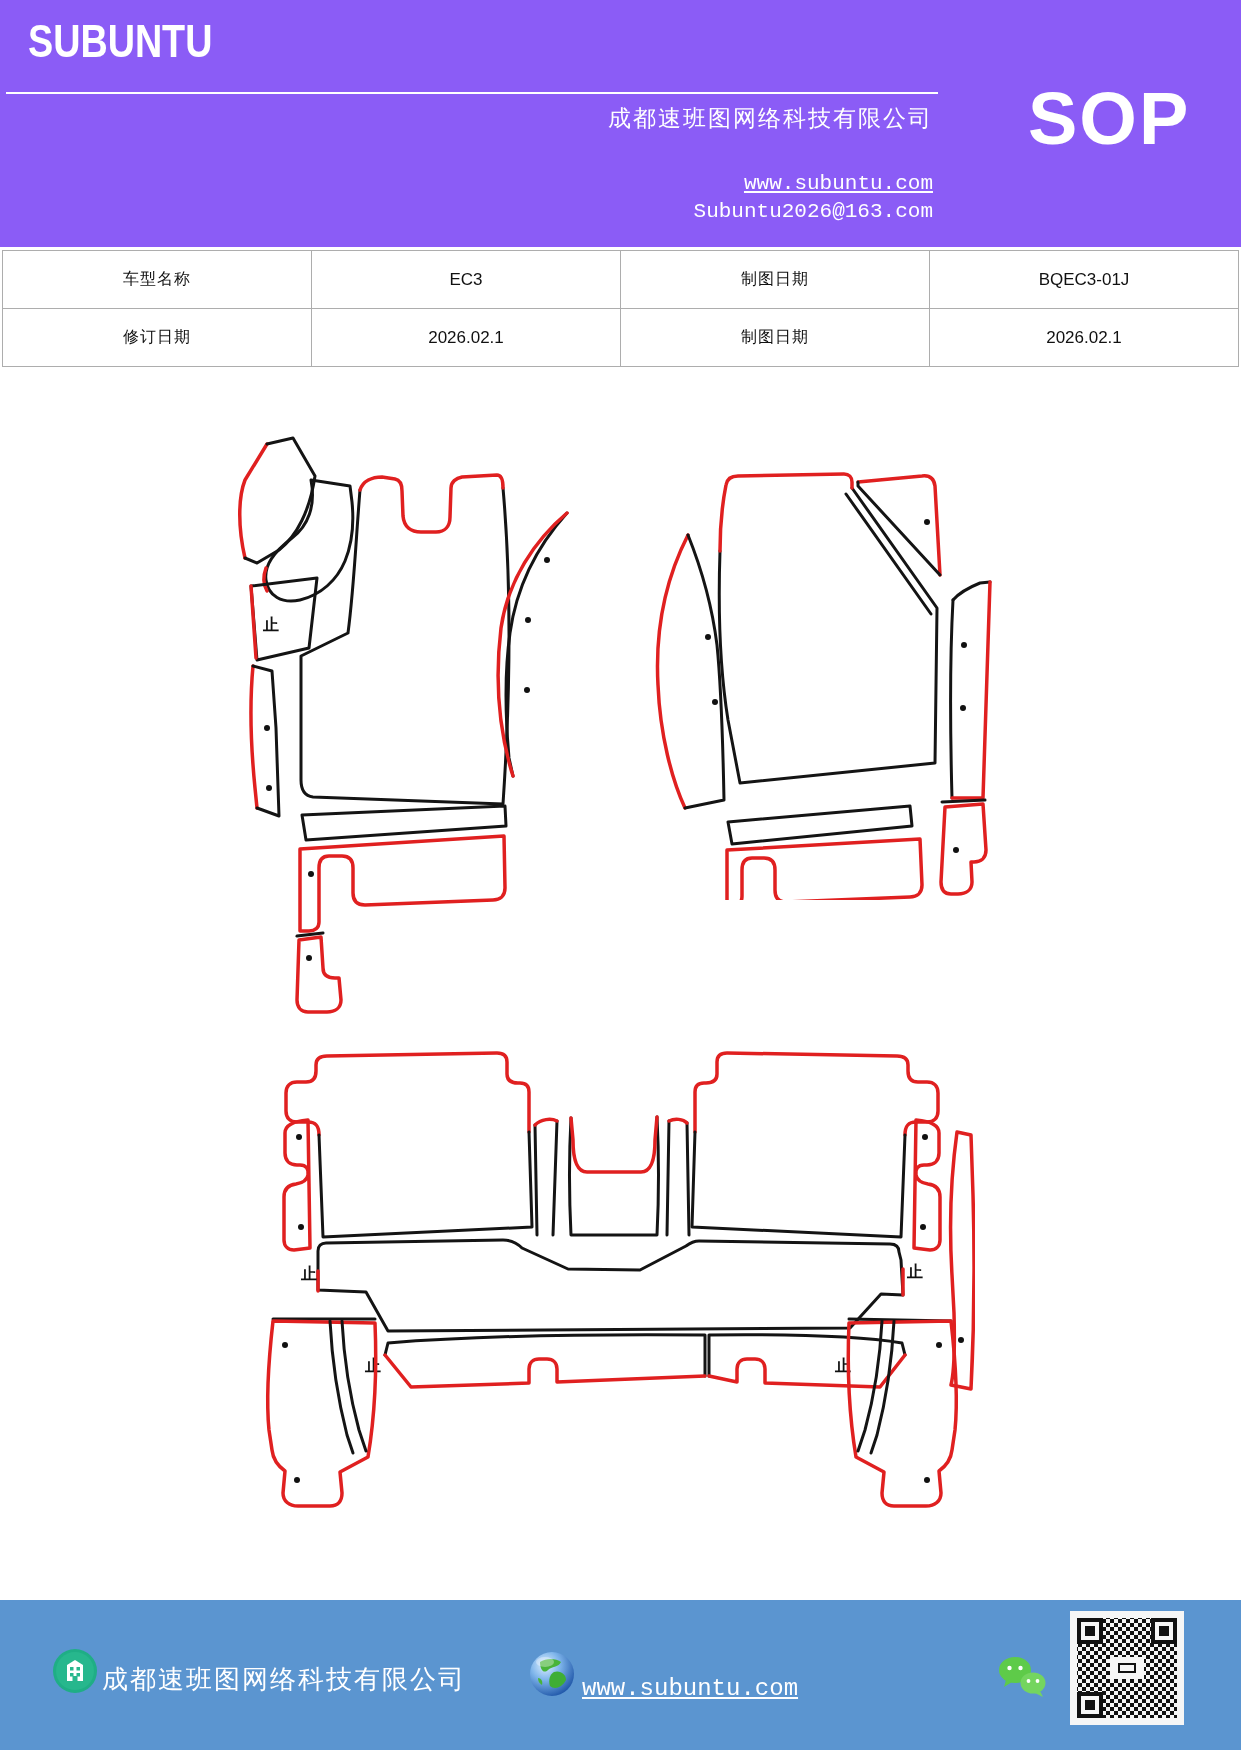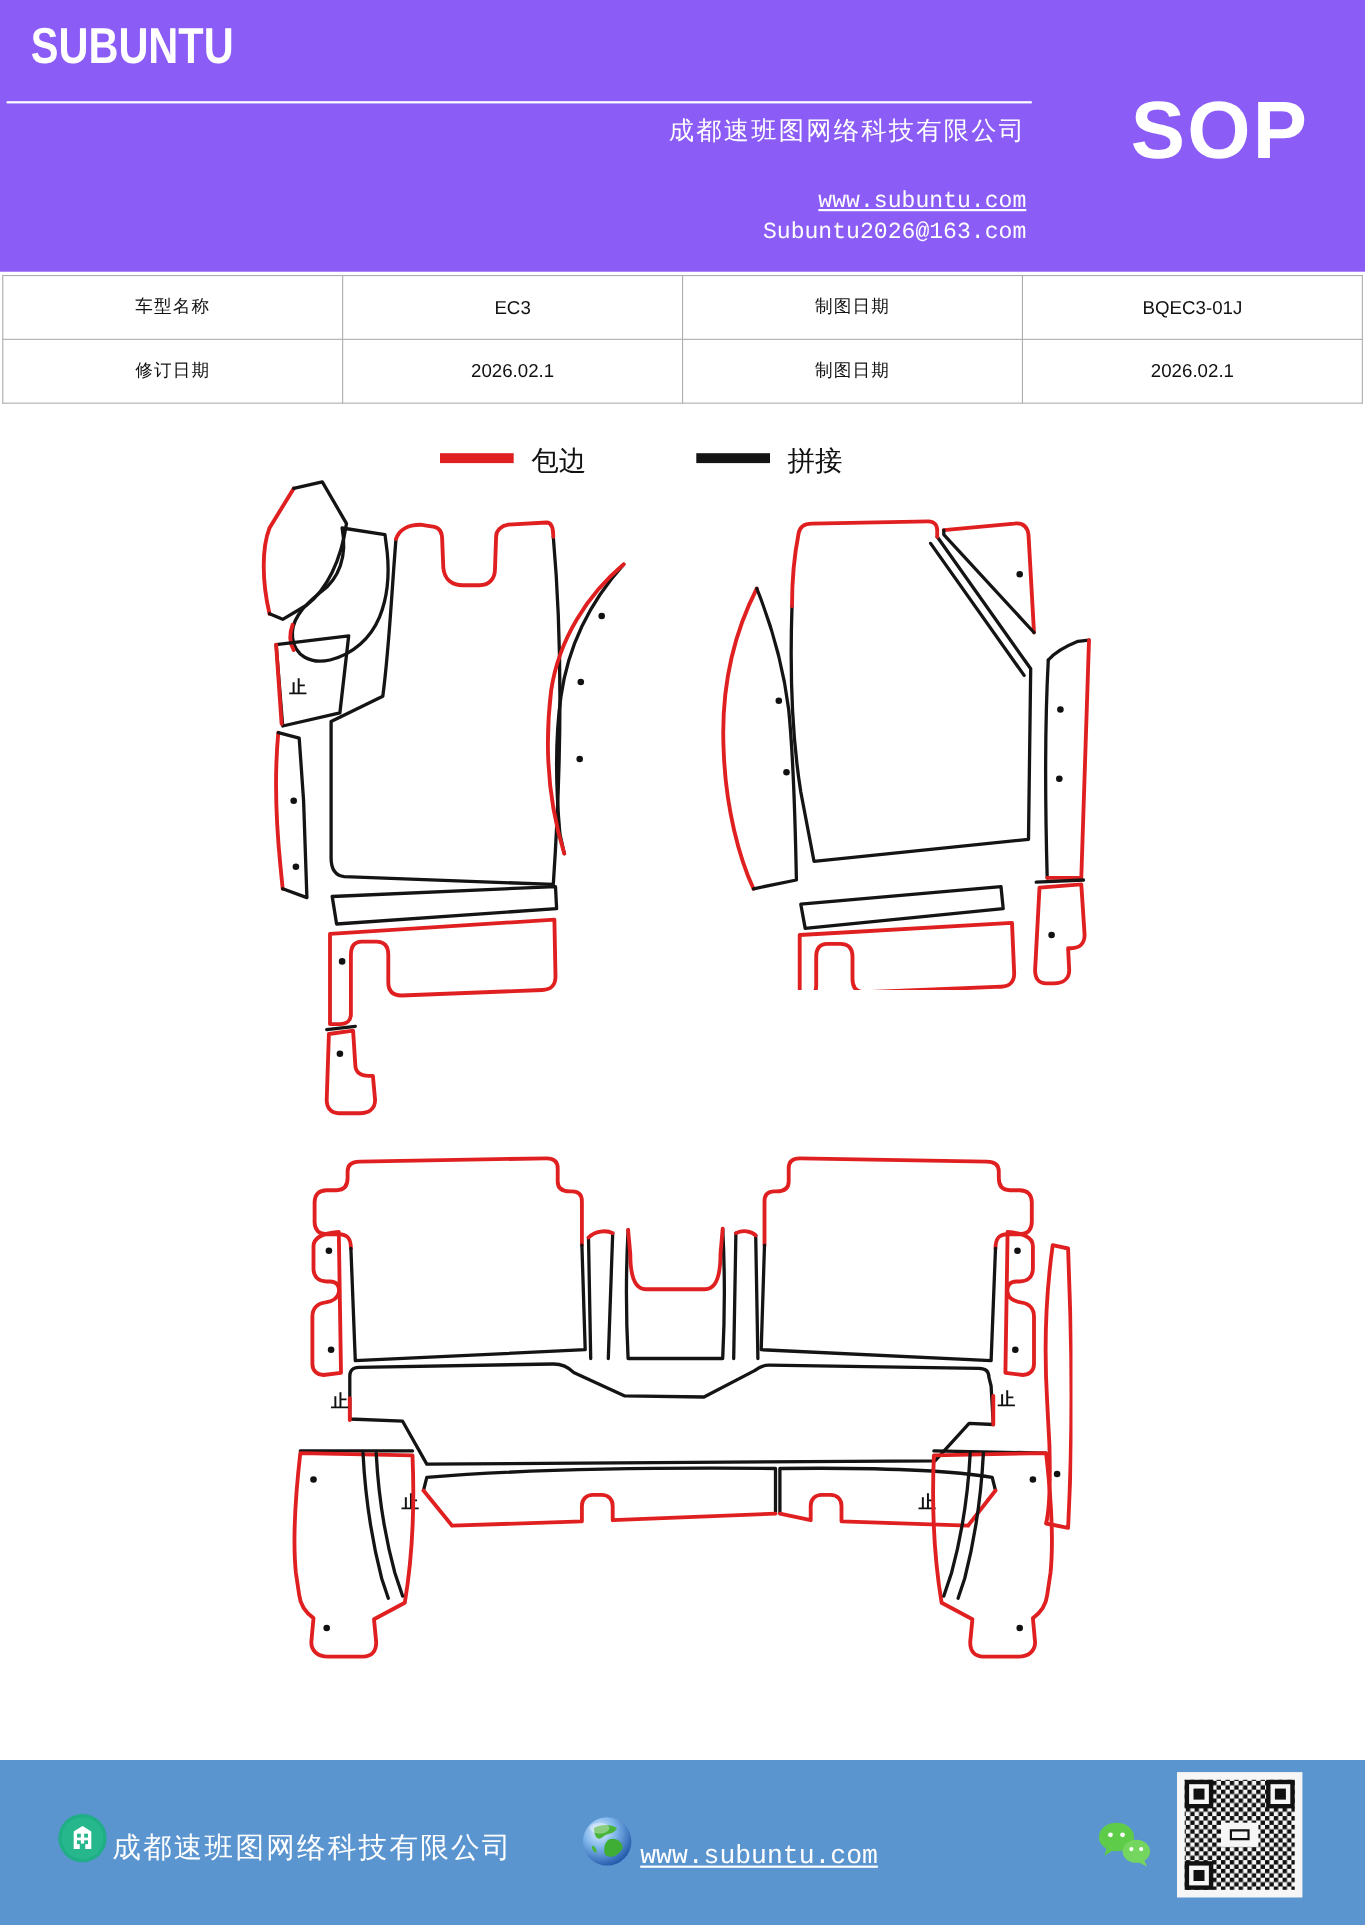--- a/index.html
+++ b/index.html
@@ -82,26 +82,20 @@
     </tr>
     <tr>
       <td class="cell-label">修订日期</td>
       <td class="cell-value">2026.02.1</td>
       <td class="cell-label">制图日期</td>
       <td class="cell-value">2026.02.1</td>
     </tr>
   </tbody>
     </table>
 
-  <div class="legend">
-    <div class="sw sw-red"></div>
-    <div class="legend-label ll-1">包边</div>
-    <div class="sw sw-black"></div>
-    <div class="legend-label ll-2">拼接</div>
-  </div>
 
   <svg class="diagram" style="left:205px; top:428px;" width="378" height="588" viewBox="0 0 378 588">
 
     <path class="r" d="M40,130 C33,100 33,70 40,52 L62,16"></path>
     <path class="k" d="M62,16 L88,10 L110,48 C105,82 92,108 74,122 L52,135 L40,130"></path>
 
     <path class="k" d="M106,52 C111,78 103,98 87,110 C69,124 59,137 61,152 C63,168 77,176 95,172 C116,167 132,152 140,133 C147,116 149,94 147,74 L145,58 Z"></path>
     <path class="r" d="M61,140 C58,148 58,156 62,163"></path>
 
     <path class="k" d="M46,158 L112,150 L104,220 L52,232 Z"></path>

